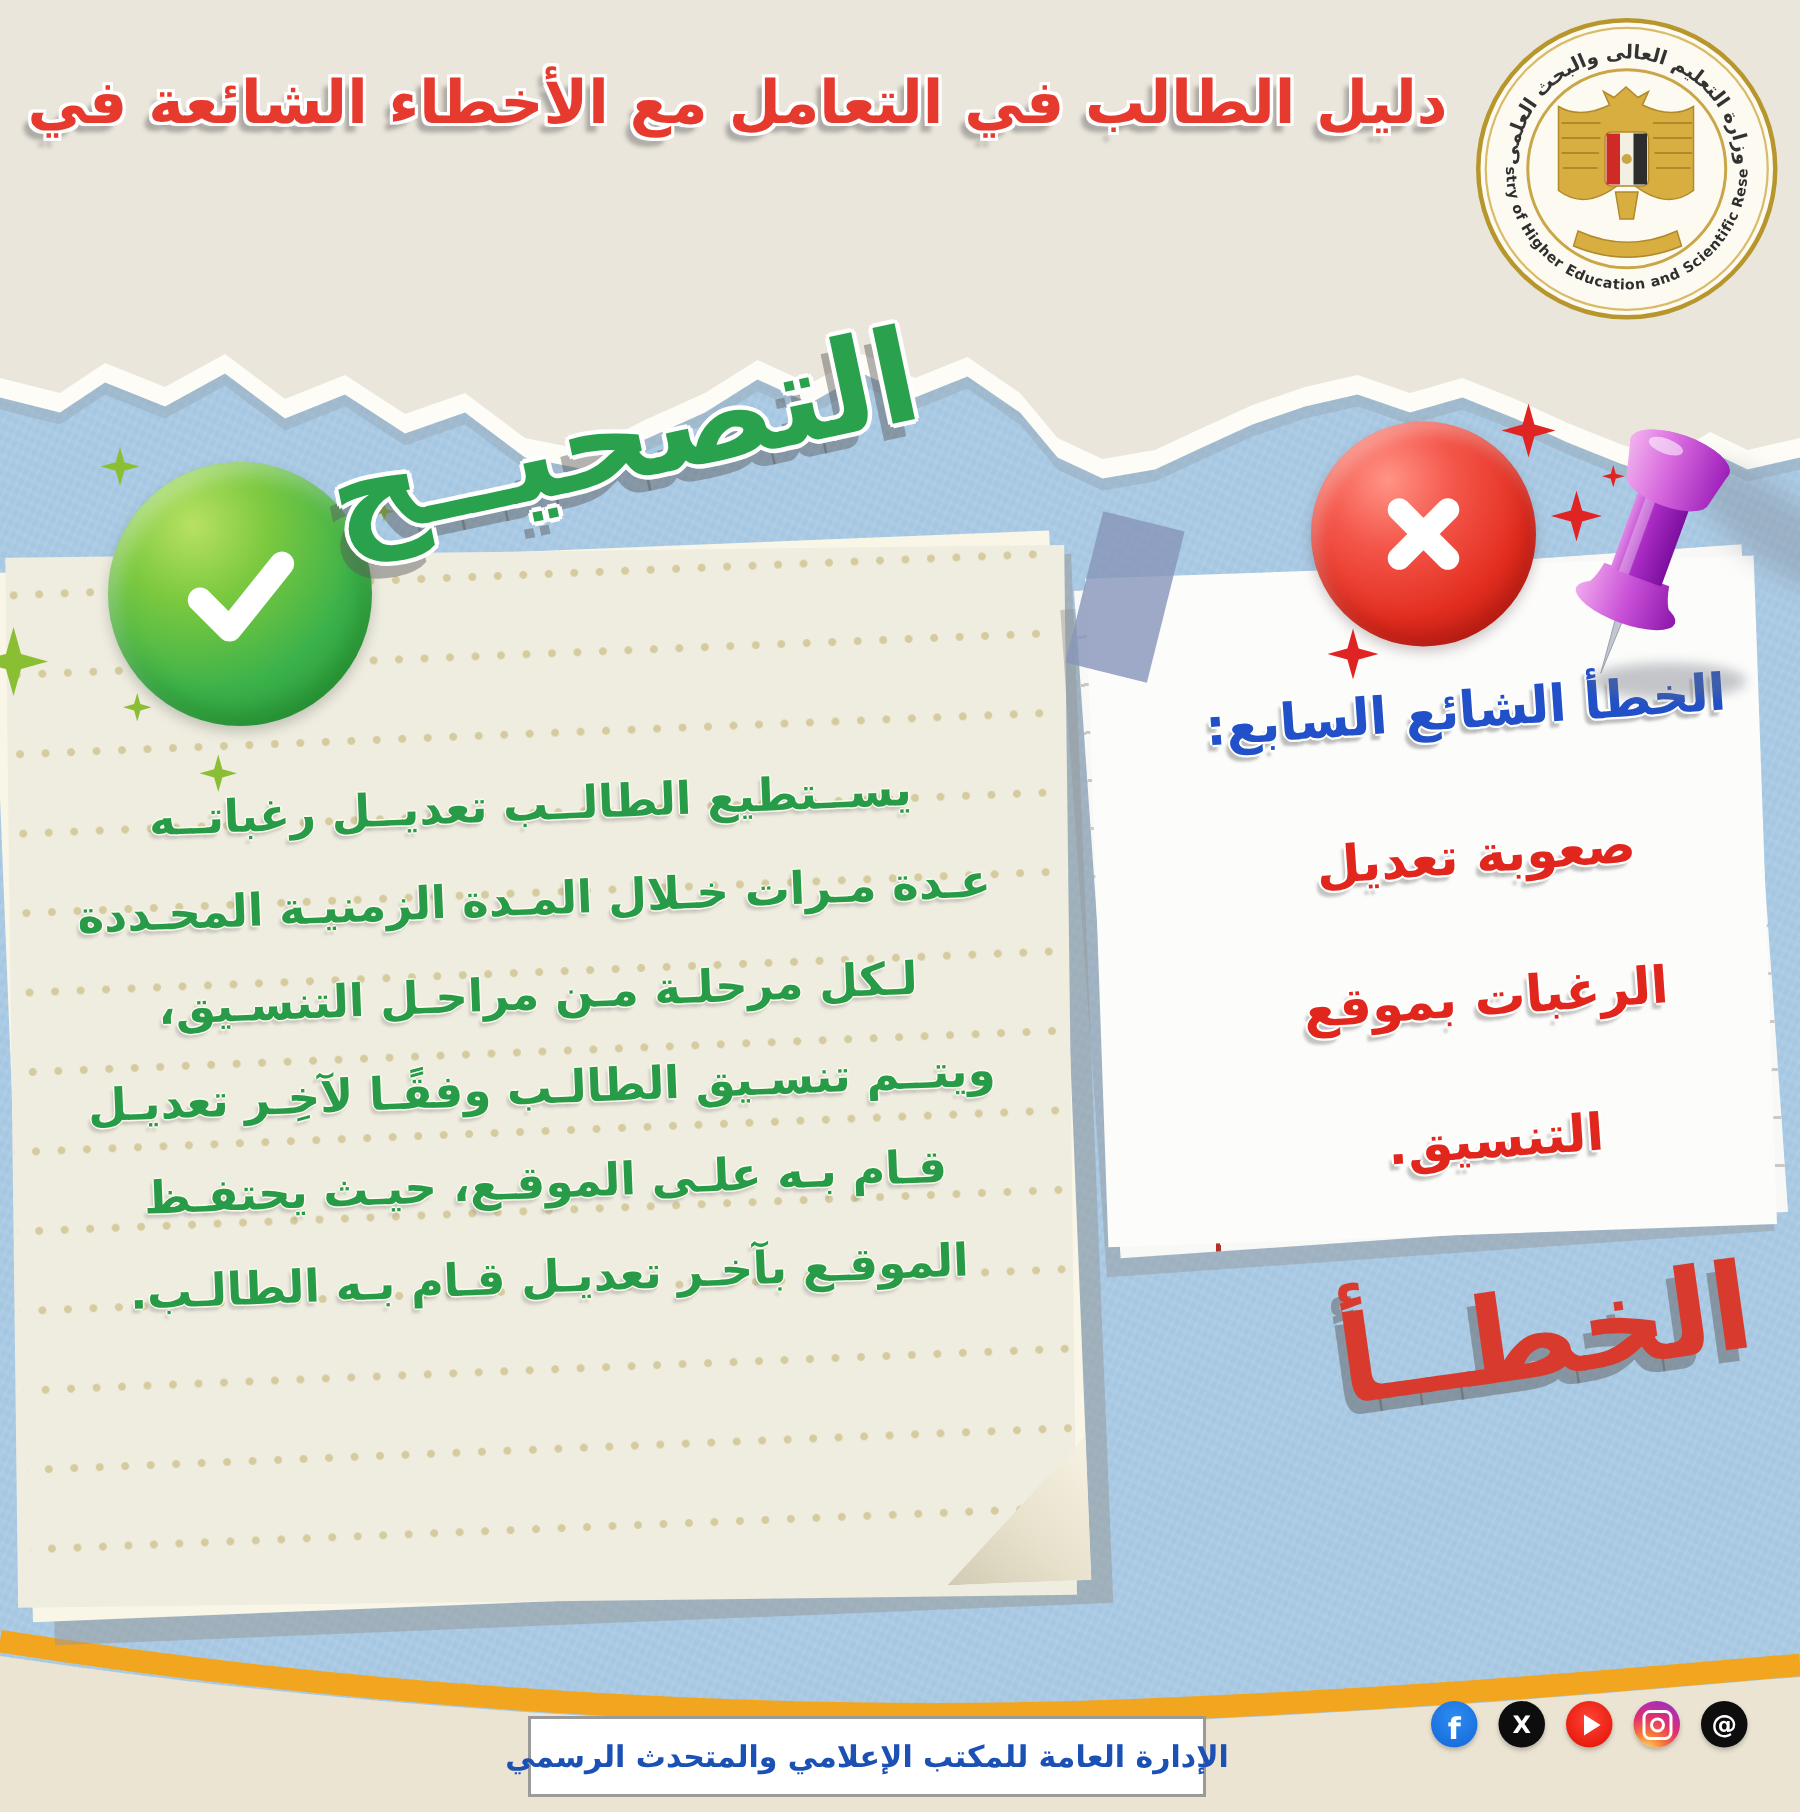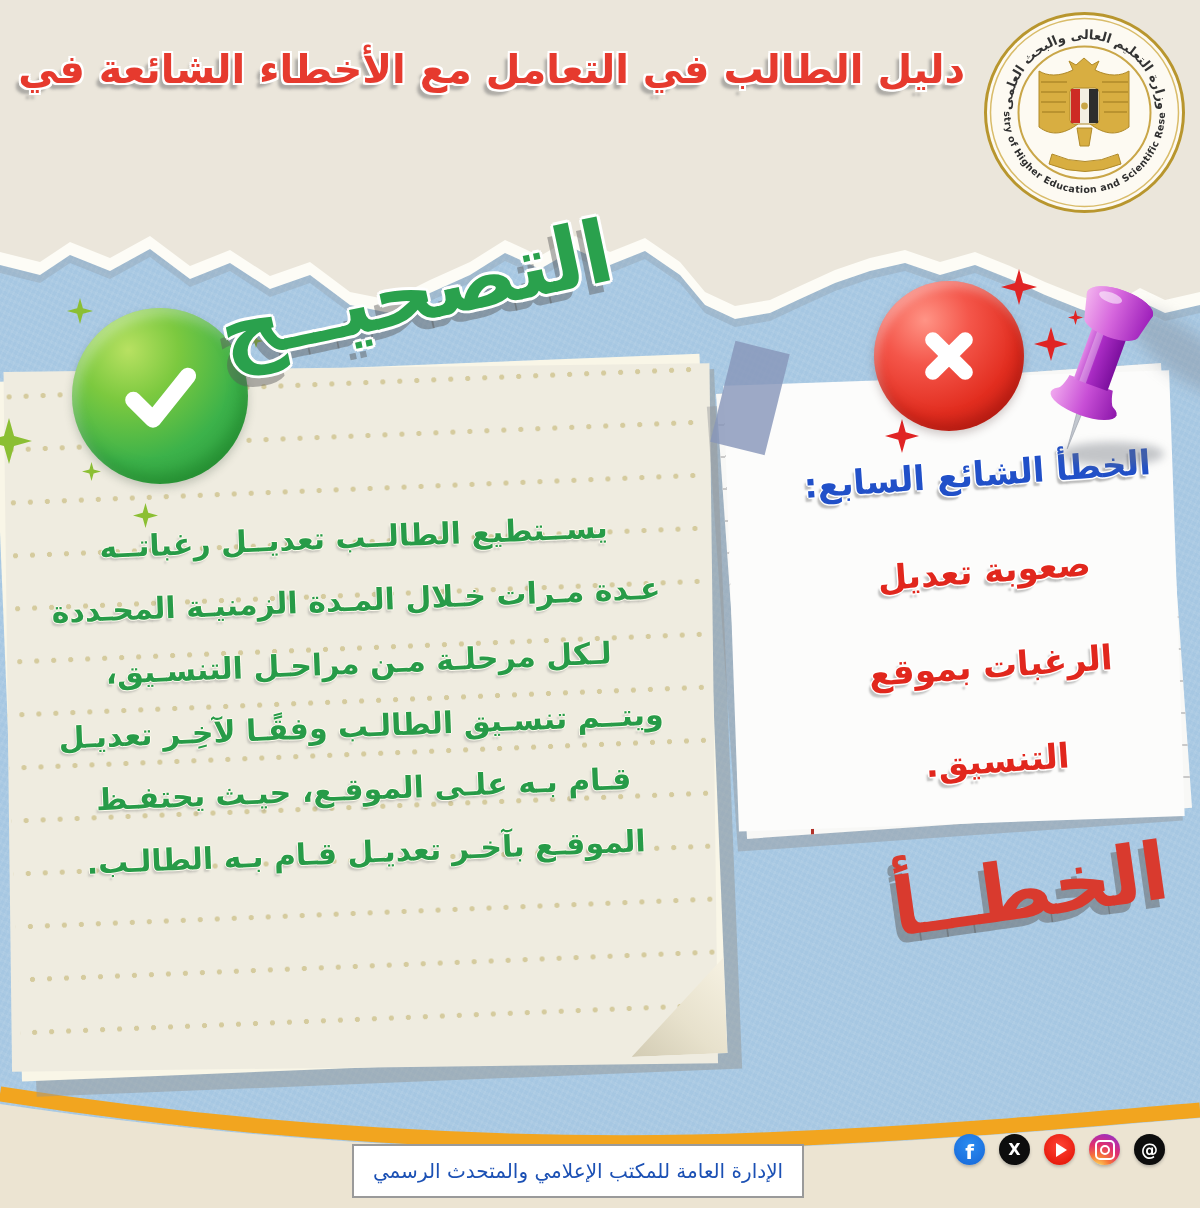--- a/index.html
+++ b/index.html
@@ -130,21 +130,21 @@
     background:rgba(110,115,125,.4);border-radius:50%;filter:blur(4px);}
   .pin-shadow2{left:1118px;top:330px;width:130px;height:46px;z-index:5;
     background:rgba(120,125,135,.32);border-radius:50%;filter:blur(8px);transform:rotate(38deg);}
 
   
   .dept-box{
     left:352px;top:1144px;width:452px;height:54px;z-index:6;
     background:#fff;border:2px solid #9a9a9a;box-sizing:border-box;
     display:flex;align-items:center;justify-content:center;
   }
-  .dept-text{font-size:20px;font-weight:normal;color:#1b50b4;direction:rtl;white-space:nowrap;}
+  .dept-text{font-size:20px;font-weight:bold;color:#1b50b4;direction:rtl;white-space:nowrap;}
   .social-row{left:954px;top:1134px;z-index:6;display:flex;gap:14px;}
   .icn{position:relative;width:31px;height:31px;border-radius:50%;
     display:flex;align-items:center;justify-content:center;color:#fff;font-weight:bold;
     box-shadow:0 2px 3px rgba(90,90,90,.35);}
   .icn-fb{background:radial-gradient(circle at 50% 35%, #2b8cf0, #1566d8);font-size:20px;}
   .icn-fb span{position:relative;top:2px;}
   .icn-x{background:#0d0d0d;font-size:16px;}
   .icn-yt{background:radial-gradient(circle at 50% 40%, #ff4436, #df0e00);}
   .icn-yt i{display:block;width:0;height:0;border-left:11px solid #fff;
     border-top:7px solid transparent;border-bottom:7px solid transparent;margin-left:3px;}

